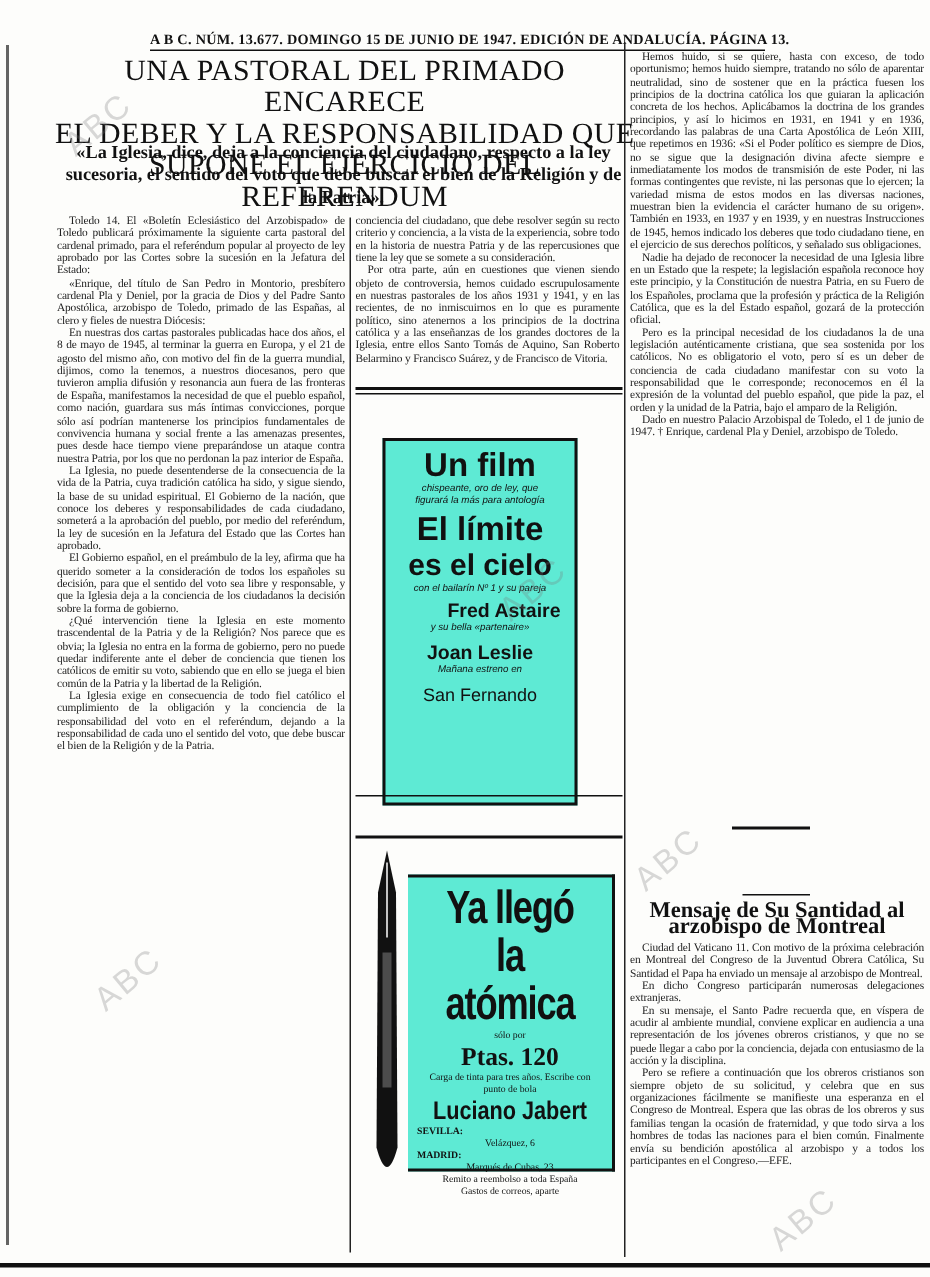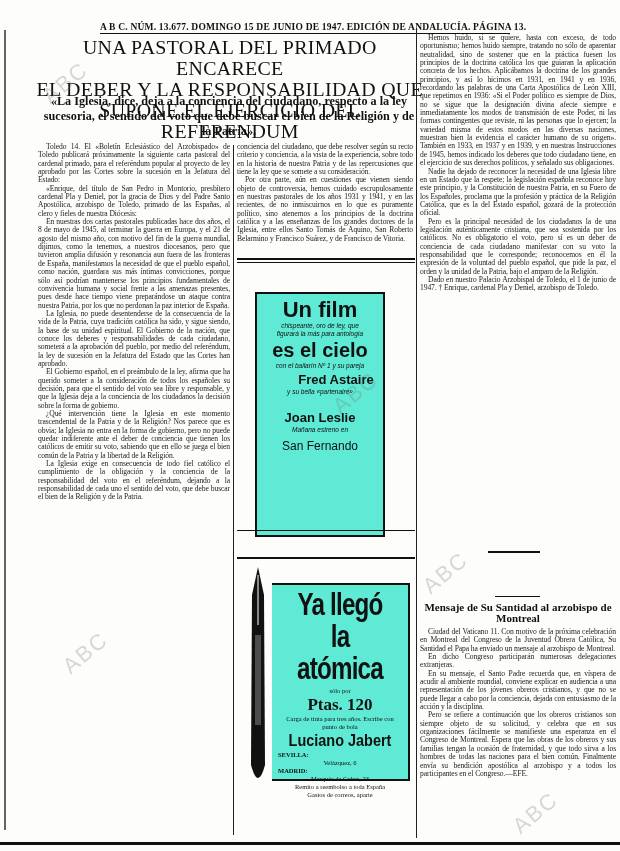--- a/index.html
+++ b/index.html
@@ -23,21 +23,21 @@
     .ad-film .mid { font-weight: bold; font-size: 13px; line-height: 16px; }
     .ad-film .small { font-size: 6.5px; line-height: 8px; font-style: italic; }
     .ad-pen .huge { font-family: "Liberation Sans", sans-serif; font-weight: bold; font-size: 31px; line-height: 32px; transform: scaleX(.78); transform-origin: center; letter-spacing: -1px; }
     .ad-pen .price { font-weight: bold; font-size: 17px; line-height: 20px; font-family: "Liberation Serif", serif; }
     .ad-pen .small { font-size: 6.5px; line-height: 8px; font-family: "Liberation Serif", serif; }
     .ad-pen .brand { font-weight: bold; font-size: 17px; line-height: 20px; transform: scaleX(.85); }
 
     .pen { position: absolute; left: 247px; top: 565px; width: 22px; height: 226px; }
 
     .section-title { position: absolute; left: 418px; top: 557px; width: 200px; text-align: center; font-family: "Liberation Serif", serif; font-size: 16.5px; line-height: 18px; letter-spacing: .6px; }
-    .section-sub { position: absolute; left: 418px; top: 602px; width: 200px; text-align: center; font-family: "Liberation Serif", serif; font-weight: bold; font-size: 11px; line-height: 11px; }
+    .section-sub { position: absolute; left: 418px; top: 602px; width: 200px; text-align: center; font-family: "Liberation Serif", serif; font-weight: bold; font-size: 15px; line-height: 11px; }
     .ornament { position: absolute; height: 2px; background: #111; }
 
     .watermark { position: absolute; font-family: "Liberation Sans", sans-serif; font-size: 22px; color: rgba(120,120,120,.28); transform: rotate(-40deg); letter-spacing: 2px; }
     .hline { position: absolute; height: 2px; background: #111; }
   </style>
 </head>
 <body>
 
 <div class="page">
   <div class="left-rule"></div>
@@ -69,25 +69,26 @@
     <p>Por otra parte, aún en cuestiones que vienen siendo objeto de controversia, hemos cuidado escrupulosamente en nuestras pastorales de los años 1931 y 1941, y en las recientes, de no inmiscuirnos en lo que es puramente político, sino atenernos a los principios de la doctrina católica y a las enseñanzas de los grandes doctores de la Iglesia, entre ellos Santo Tomás de Aquino, San Roberto Belarmino y Francisco Suárez, y de Francisco de Vitoria.</p>
   </div>
 
   <div class="hline" style="left:237px;top:258px;width:178px;"></div>
   <div class="hline" style="left:237px;top:262px;width:178px;height:1px;"></div>
 
   <div class="ad-box ad-film" style="left:255px;top:292px;width:130px;height:245px;border-width:2px;">
     <div style="height:4px"></div>
     <div class="big">Un film</div>
     <div class="small" style="padding:0 14px;">chispeante, oro de ley, que figurará la más para antología</div>
+    <div class="big" style="margin-top:3px;">El límite</div>
     <div class="big" style="font-size:20px;">es el cielo</div>
     <div class="small" style="padding:0 16px;">con el bailarín Nº 1 y su pareja</div>
     <div class="mid" style="margin-top:2px;padding-left:32px;">Fred Astaire</div>
     <div class="small" style="padding:0 26px;">y su bella «partenaire»</div>
-    <div class="mid" style="margin-top:14px;">Joan Leslie</div>
+    <div class="mid" style="margin-top:4px;">Joan Leslie</div>
     <div class="small">Mañana estreno en</div>
     <div class="mid" style="margin-top:4px;font-weight:normal;font-size:12px;">San Fernando</div>
   </div>
   <div class="hline" style="left:237px;top:530px;width:178px;height:1px;"></div>
   <div class="hline" style="left:237px;top:557px;width:178px;"></div>
 
   <svg class="pen" viewBox="0 0 22 226">
     <path d="M11 2 L17 30 L18 200 Q11 226 4 200 L5 30 Z" fill="#111"></path>
     <rect x="8" y="70" width="6" height="90" fill="#fff" opacity=".25"></rect>
     <line x1="11" y1="10" x2="11" y2="60" stroke="#fff" stroke-width="1"></line>

